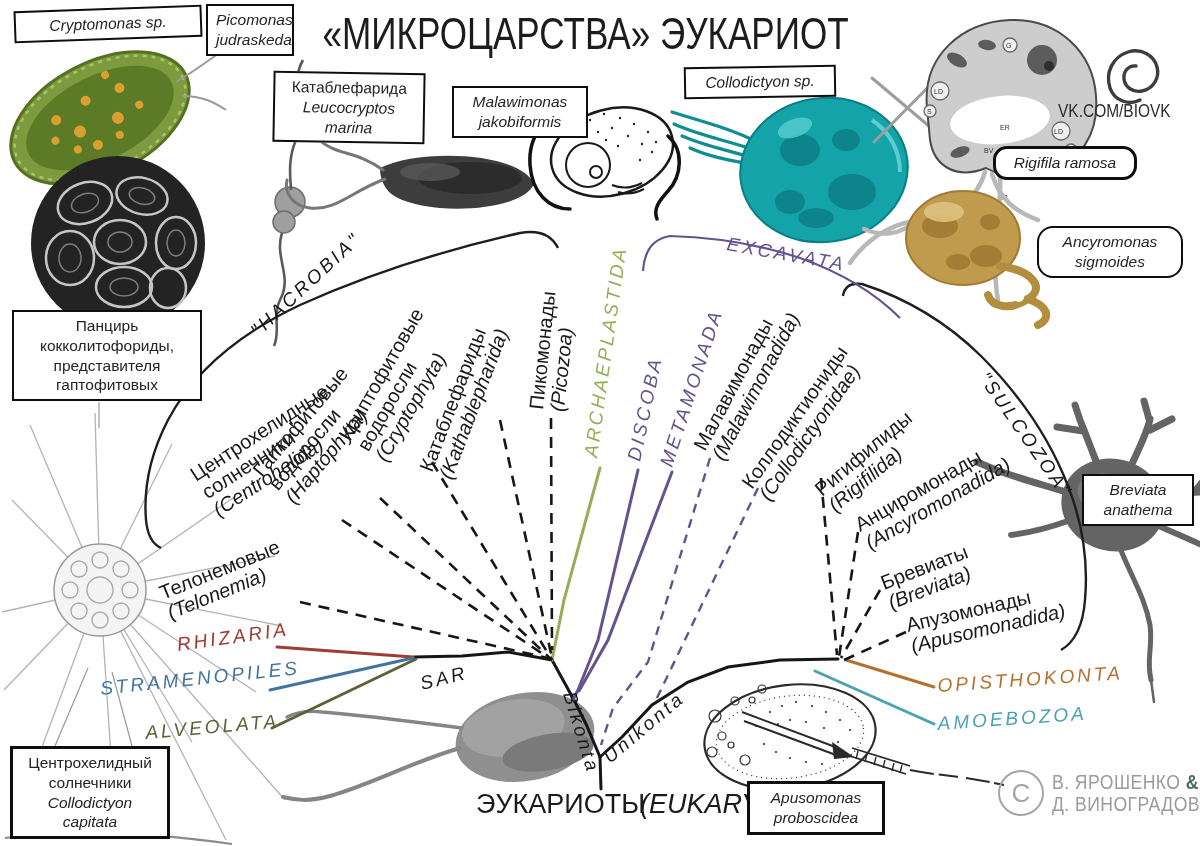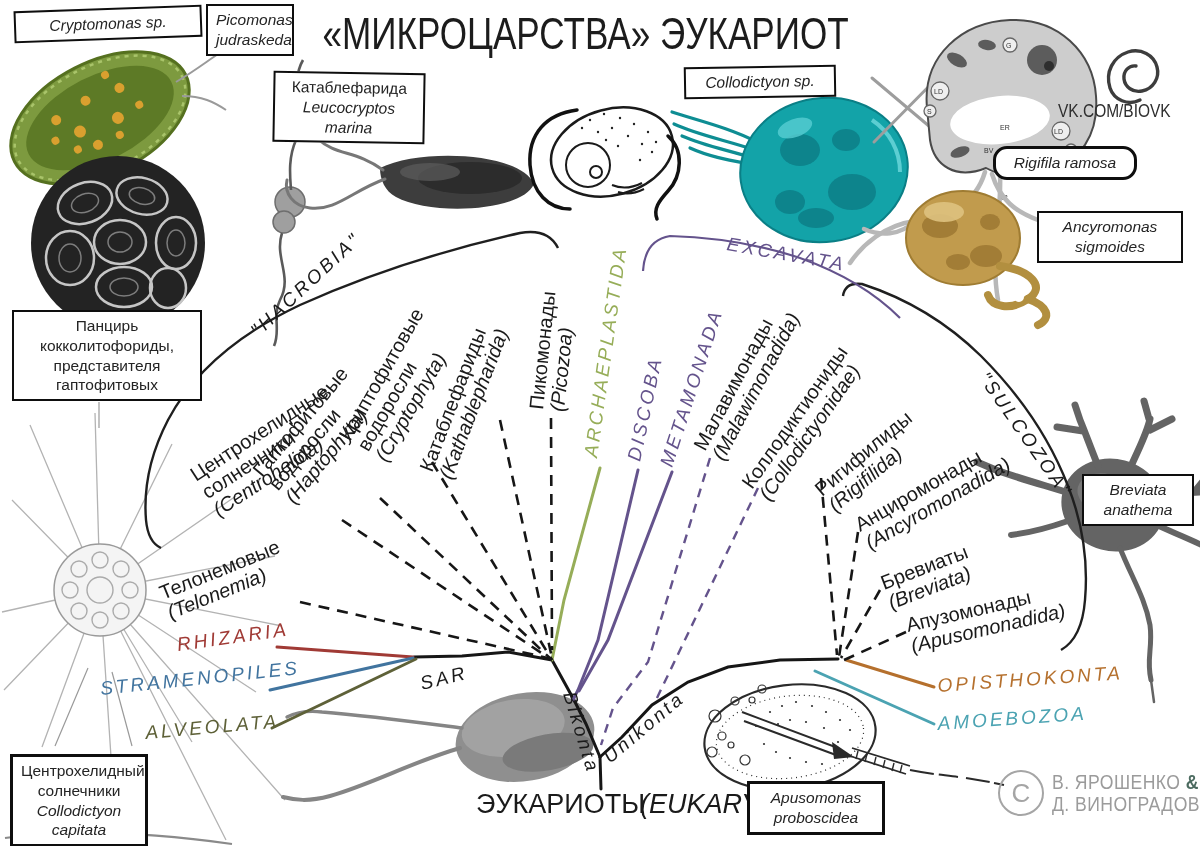--- a/index.html
+++ b/index.html
@@ -447,47 +447,51 @@
     <span class="it">Picomonas</span><br>
     <span class="it">judraskeda</span>
   </div>
 
   <div class="box" style="left:273px;top:72px;width:152px;transform:rotate(1deg);">
     <span>Катаблефарида</span><br>
     <span class="it">Leucocryptos</span><br>
     <span class="it">marina</span>
   </div>
 
+  <div class="box" style="left:452px;top:86px;width:136px;">
+    <span class="it">Malawimonas</span><br>
+    <span class="it">jakobiformis</span>
+  </div>
 
   <div class="box" style="left:684px;top:66px;width:152px;transform:rotate(-1deg);">
     <span class="it">Collodictyon sp.</span>
   </div>
 
   <div class="box thick" style="left:993px;top:146px;width:144px;border-radius:14px;">
     <span class="it">Rigifila ramosa</span>
   </div>
 
-  <div class="box" style="left:1037px;top:211px;width:146px;">
+  <div class="box" style="left:1037px;top:226px;width:146px;border-radius:16px;">
     <span class="it">Ancyromonas</span><br>
     <span class="it">sigmoides</span>
   </div>
 
   <div class="box" style="left:1082px;top:474px;width:112px;">
     <span class="it">Breviata</span><br>
     <span class="it">anathema</span>
   </div>
 
   <div class="box" style="left:12px;top:310px;width:190px;">
     <span>Панцирь</span><br>
     <span>кокколитофориды,</span><br>
     <span>представителя</span><br>
     <span>гаптофитовых</span>
   </div>
 
-  <div class="box thick" style="left:10px;top:746px;width:138px;margin-top:8px;">
+  <div class="box thick" style="left:10px;top:746px;width:160px;">
     <span>Центрохелидный</span><br>
     <span>солнечники</span><br>
     <span class="it">Collodictyon</span><br>
     <span class="it">capitata</span>
   </div>
 
 
   <div class="box thick" style="left:747px;top:781px;width:138px;">
     <span class="it">Apusomonas</span><br>
     <span class="it">proboscidea</span>

